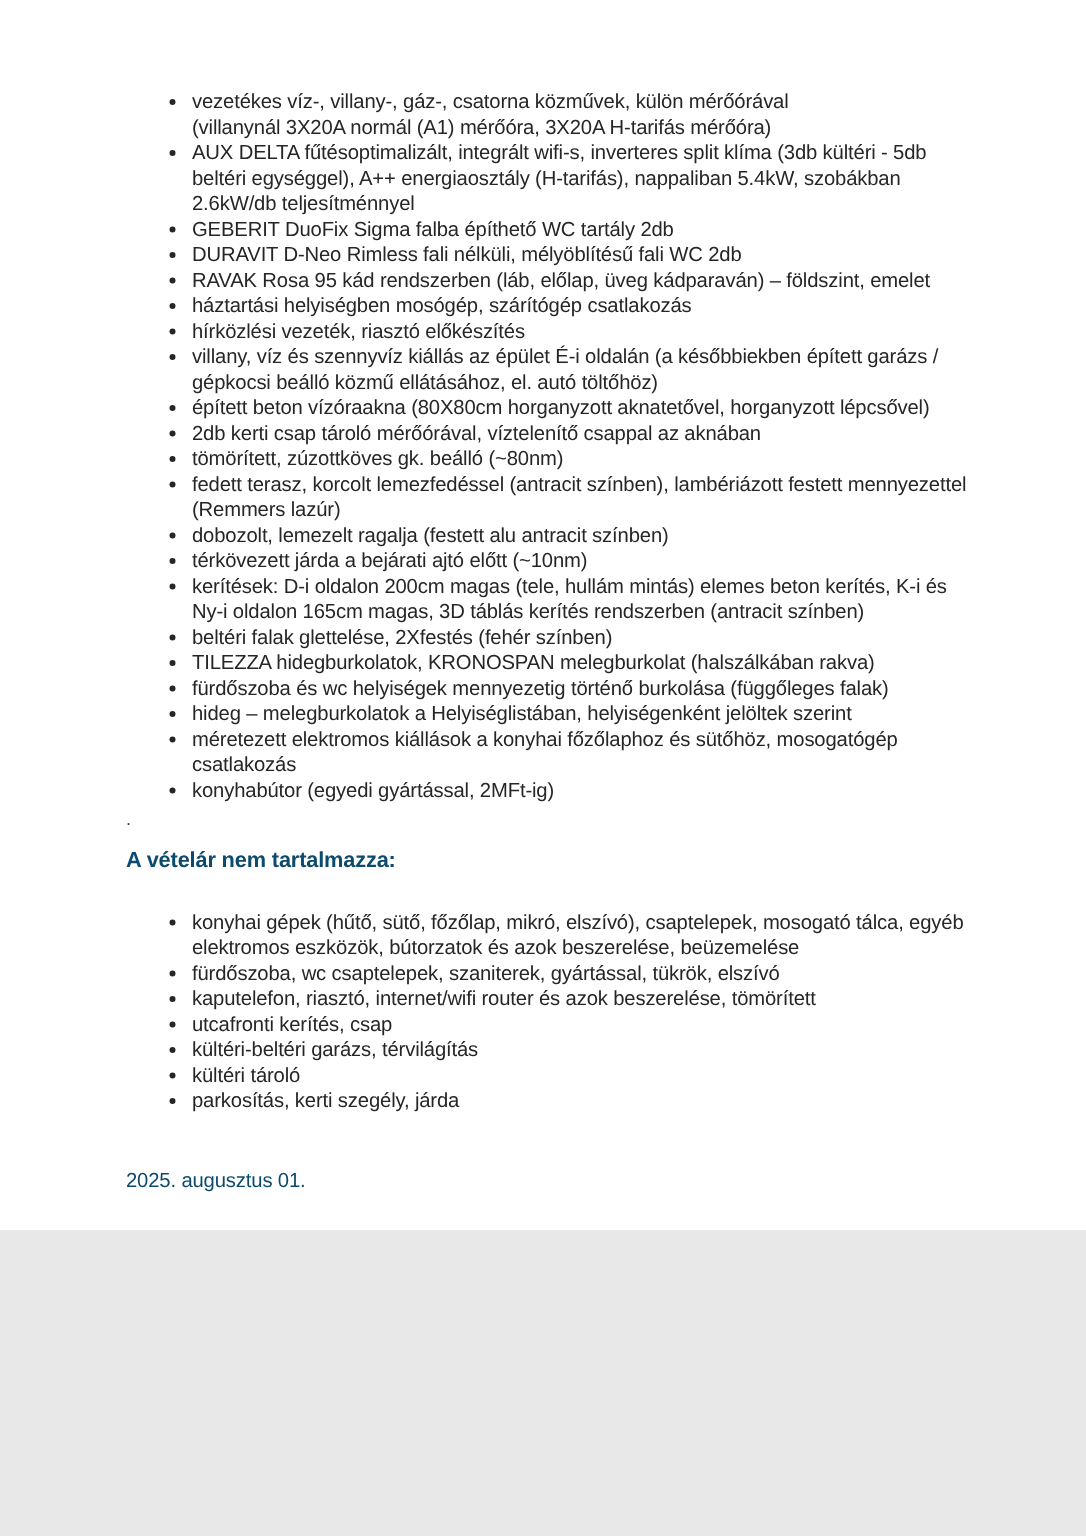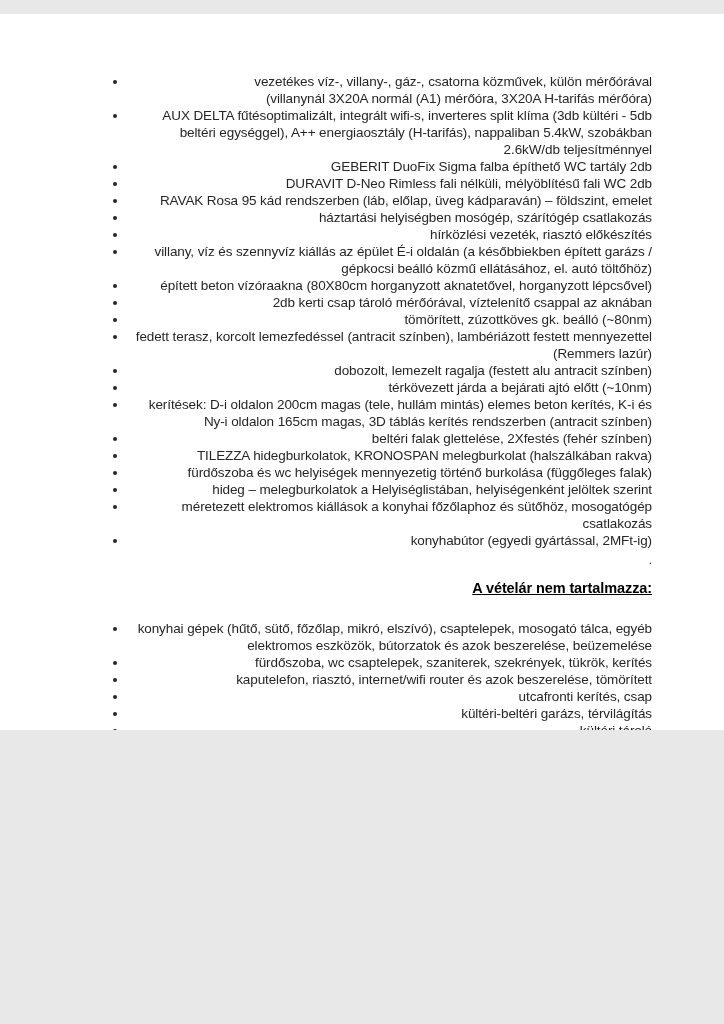--- a/index.html
+++ b/index.html
@@ -3,30 +3,29 @@
 <meta charset="utf-8">
 <style>
   html, body {
     margin: 0;
     padding: 0;
     background: #e8e8e8;
   }
   .page {
     position: relative;
     width: 724px;
-    height: 716px;
-    margin: 14px auto;
+    height: 820px;
+    margin: 0 auto;
     background: #ffffff;
     overflow: hidden;
     font-family: "Liberation Sans", "DejaVu Sans", sans-serif;
     font-size: 13.5px;
     line-height: 17px;
     color: #262626;
     letter-spacing: -0.1px;
-    text-align: right;
   }
   .content {
     padding: 59px 72px 0 84px;
   }
   ul.bullet-list {
     margin: 0;
     padding: 0 0 0 44px;
     list-style: disc outside;
     max-width: 524px;
   }
@@ -38,22 +37,21 @@
   .stray-period {
     margin-top: 4px;
     line-height: 15px;
     font-size: 12px;
     color: #3a3a3a;
   }
   .section-heading {
     margin: 12px 0 0 0;
     font-size: 14.5px;
     font-weight: bold;
-    text-decoration: underline;
-    color: #000000;
+    color: #0c4a6e;
     letter-spacing: -0.1px;
   }
   ul.bullet-list.second {
     margin-top: 23px;
   }
   .doc-date {
     margin-top: 36px;
     color: #0c4a6e;
   }
 </style>
@@ -87,21 +85,21 @@
       <li>méretezett elektromos kiállások a konyhai főzőlaphoz és sütőhöz, mosogatógép csatlakozás</li>
       <li>konyhabútor (egyedi gyártással, 2MFt-ig)</li>
     </ul>
 
     <div class="stray-period">.</div>
 
     <h2 class="section-heading">A vételár nem tartalmazza:</h2>
 
     <ul class="bullet-list second">
       <li>konyhai gépek (hűtő, sütő, főzőlap, mikró, elszívó), csaptelepek, mosogató tálca, egyéb elektromos eszközök, bútorzatok és azok beszerelése, beüzemelése</li>
-      <li>fürdőszoba, wc csaptelepek, szaniterek, szekrények, tükrök, kerítés</li>
+      <li>fürdőszoba, wc csaptelepek, szaniterek, gyártással, tükrök, elszívó</li>
       <li>kaputelefon, riasztó, internet/wifi router és azok beszerelése, tömörített</li>
       <li>utcafronti kerítés, csap</li>
       <li>kültéri-beltéri garázs, térvilágítás</li>
       <li>kültéri tároló</li>
       <li>parkosítás, kerti szegély, járda</li>
     </ul>
 
     <div class="doc-date">2025. augusztus 01.</div>
 
   </div>

